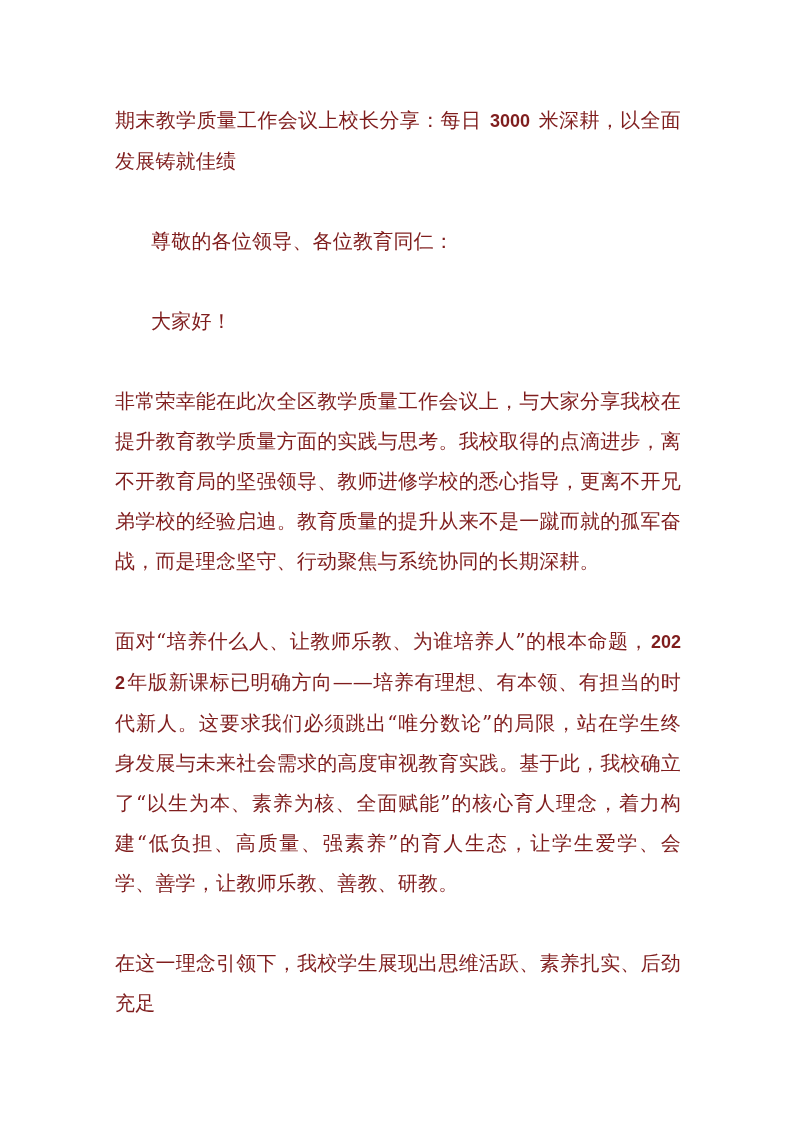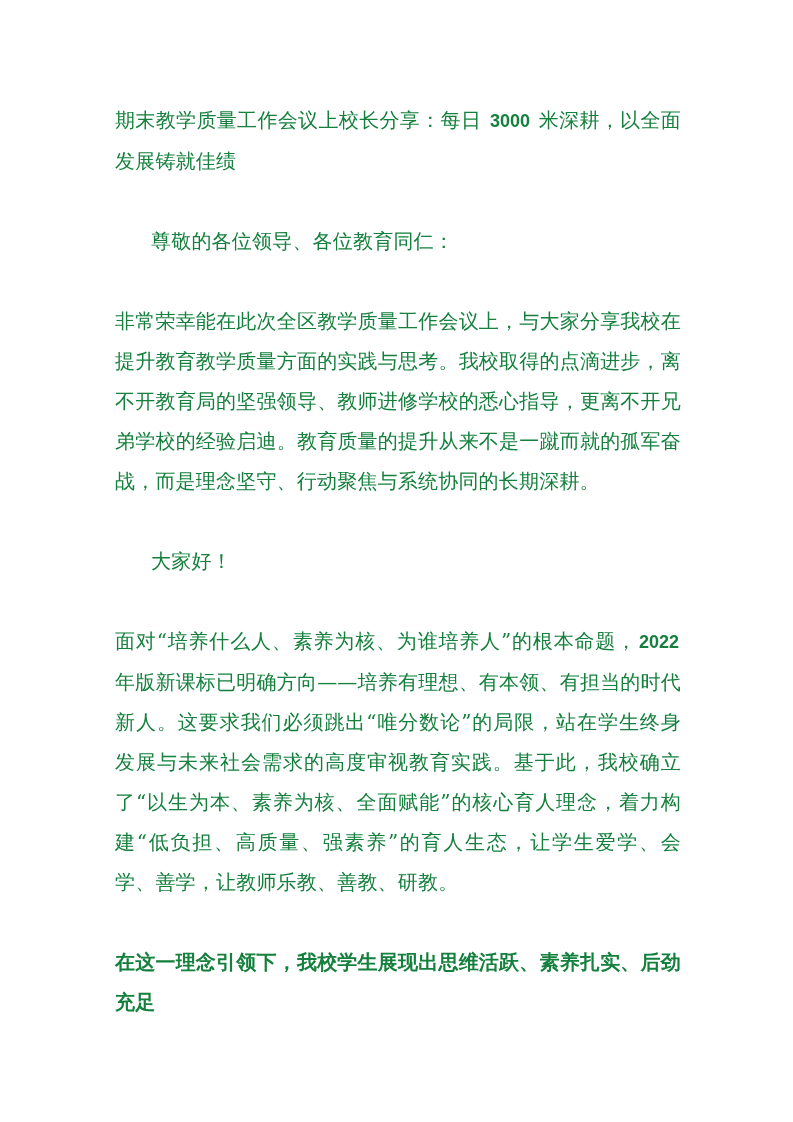--- a/index.html
+++ b/index.html
@@ -31,26 +31,25 @@
 
   
   .para {
     font-size: 20px;
     line-height: 40px;
     text-align: justify;
     text-justify: inter-character;
     margin: 0 0 40px 0;
     letter-spacing: 0.2px;
     word-break: break-all;
-    color: #15803d;
+    color: #7f1d1d;
   }
 
   .para:last-child {
     margin-bottom: 4px;
-    font-weight: bold;
   }
 
   
   .para.title {
     margin-bottom: 40px;
   }
 
   
   .para.short {
     text-align: left;
@@ -69,22 +68,22 @@
 </head>
 <body>
 
 <div class="page">
   <div class="doc-body">
 
     <p class="para title"><span>期末教学质量工作会议上校长分享：每日 </span><span class="num">3000</span><span> 米深耕，以全面发展铸就佳绩</span></p>
 
     <p class="para short">尊敬的各位领导、各位教育同仁：</p>
 
+    <p class="para short">大家好！</p>
+
     <p class="para">非常荣幸能在此次全区教学质量工作会议上，与大家分享我校在提升教育教学质量方面的实践与思考。我校取得的点滴进步，离不开教育局的坚强领导、教师进修学校的悉心指导，更离不开兄弟学校的经验启迪。教育质量的提升从来不是一蹴而就的孤军奋战，而是理念坚守、行动聚焦与系统协同的长期深耕。</p>
 
-    <p class="para short">大家好！</p>
-
-    <p class="para"><span>面对“培养什么人、素养为核、为谁培养人”的根本命题，</span><span class="num">2022</span><span>年版新课标已明确方向——培养有理想、有本领、有担当的时代新人。这要求我们必须跳出“唯分数论”的局限，站在学生终身发展与未来社会需求的高度审视教育实践。基于此，我校确立了“以生为本、素养为核、全面赋能”的核心育人理念，着力构建“低负担、高质量、强素养”的育人生态，让学生爱学、会学、善学，让教师乐教、善教、研教。</span></p>
+    <p class="para"><span>面对“培养什么人、让教师乐教、为谁培养人”的根本命题，</span><span class="num">2022</span><span>年版新课标已明确方向——培养有理想、有本领、有担当的时代新人。这要求我们必须跳出“唯分数论”的局限，站在学生终身发展与未来社会需求的高度审视教育实践。基于此，我校确立了“以生为本、素养为核、全面赋能”的核心育人理念，着力构建“低负担、高质量、强素养”的育人生态，让学生爱学、会学、善学，让教师乐教、善教、研教。</span></p>
 
     <p class="para">在这一理念引领下，我校学生展现出思维活跃、素养扎实、后劲充足</p>
 
   </div>
 </div>
 
 </body></html>

